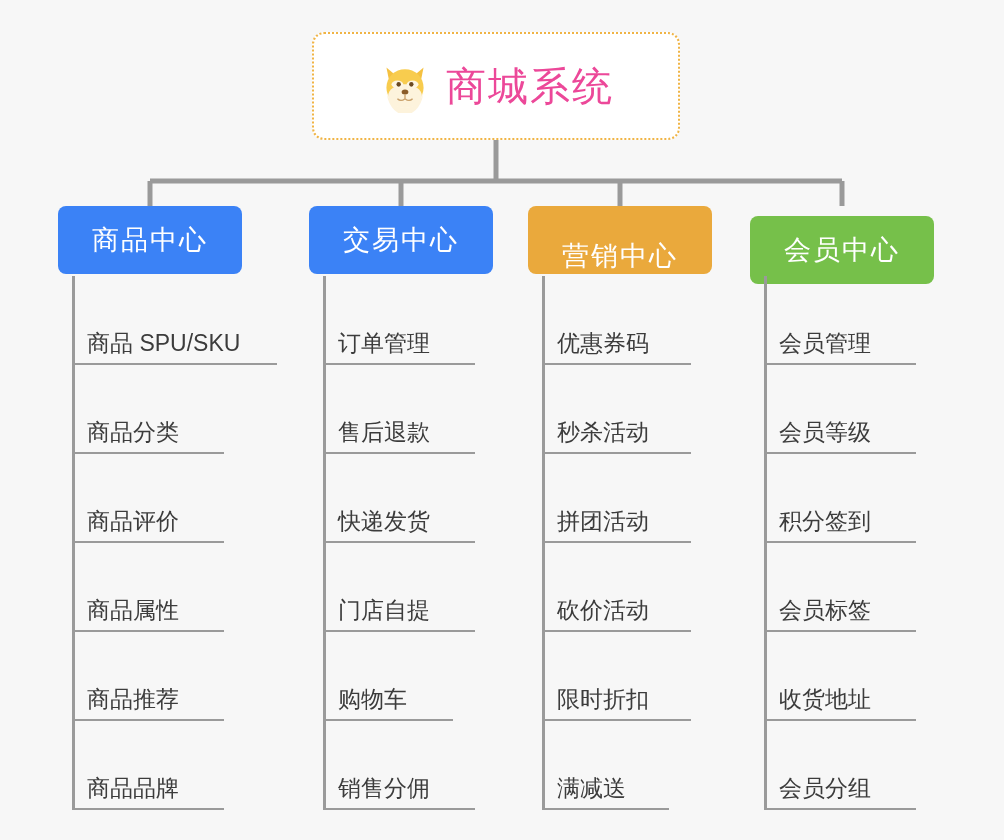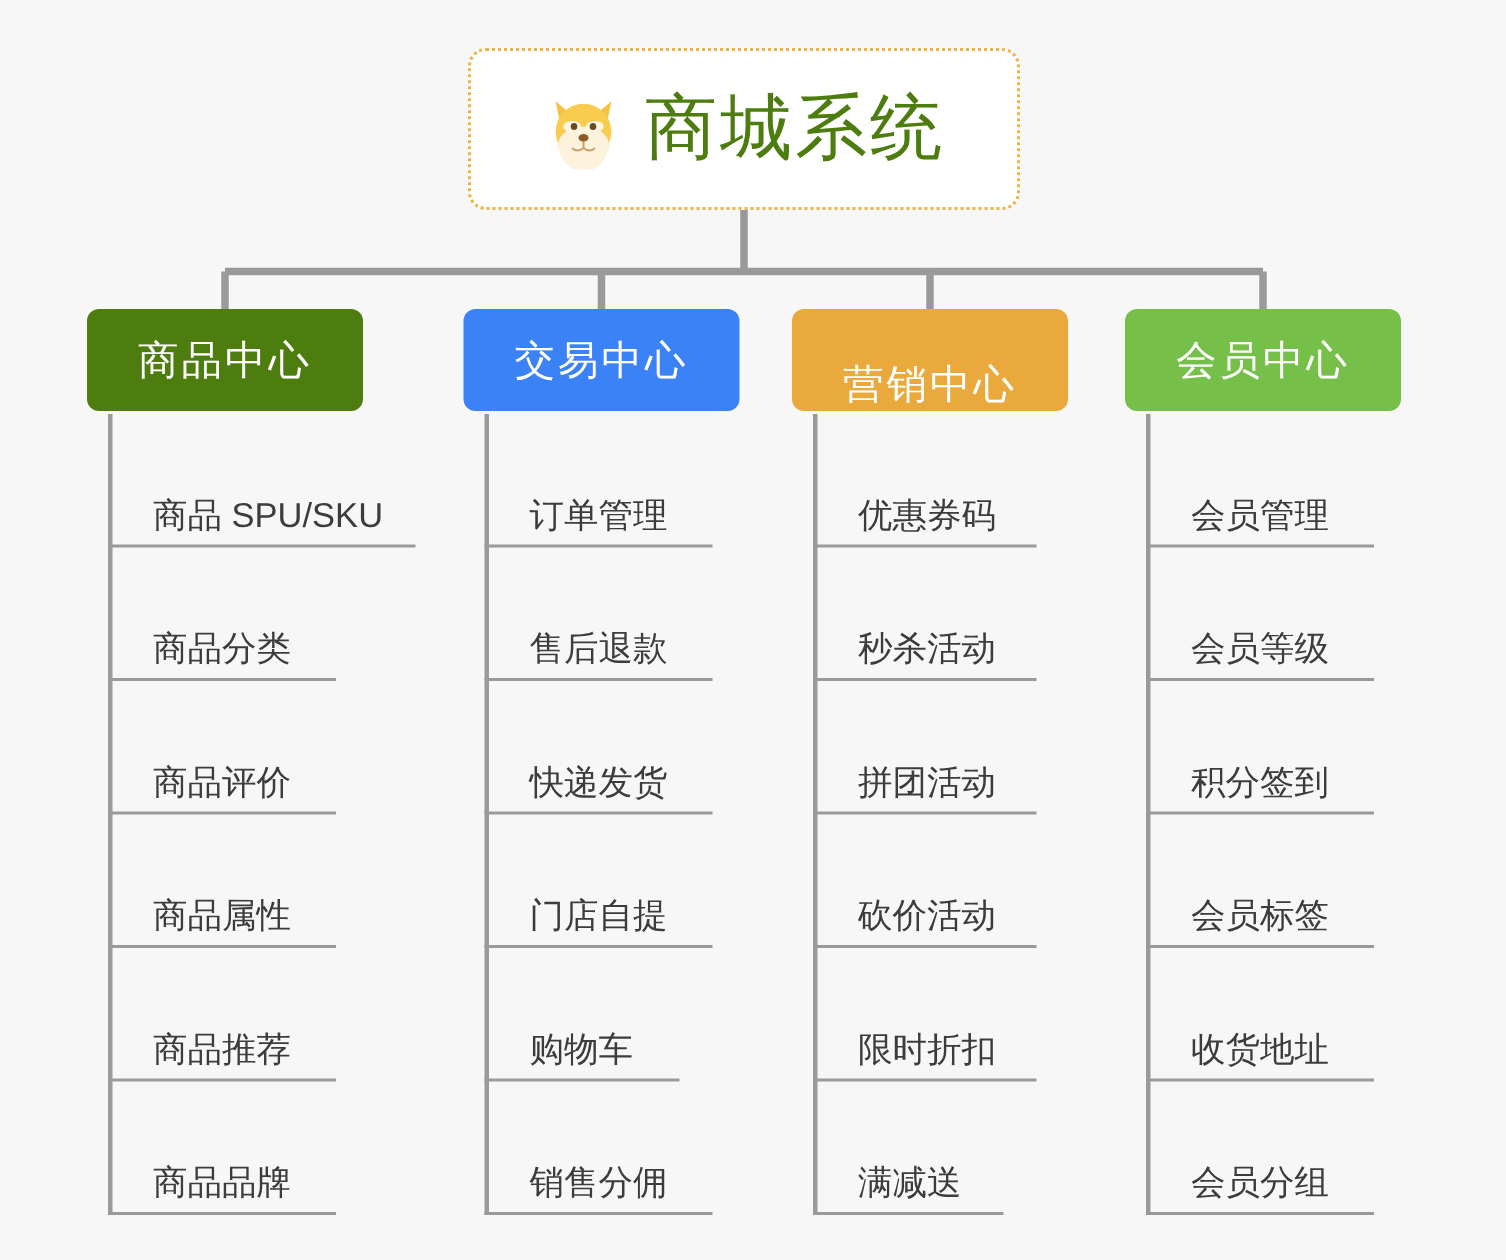--- a/index.html
+++ b/index.html
@@ -37,22 +37,22 @@
     justify-content: center;
     gap: 14px;
   }
   .root-emoji {
     width: 54px;
     height: 54px;
     flex: 0 0 auto;
     display: block;
   }
   .root-title {
-    font-size: 48px;
-    color: #4d7c0f;
+    font-size: 40px;
+    color: #ec4899;
     letter-spacing: 2px;
     line-height: 1;
     white-space: nowrap;
   }
 
   
   .connectors {
     position: absolute;
     left: 0;
     top: 0;
@@ -86,21 +86,21 @@
     left: 0;
     top: 0;
     width: 3px;
     background: #9a9a9a;
   }
   .leaf-item {
     position: relative;
     height: 89px;
     display: flex;
     align-items: flex-end;
-    padding-left: 30px;
+    padding-left: 15px;
     box-sizing: border-box;
   }
   .leaf-label {
     font-size: 23px;
     color: #3c3c3c;
     line-height: 1.1;
     padding-bottom: 9px;
     white-space: nowrap;
     position: relative;
   }
@@ -141,30 +141,30 @@
     <line x1="496" y1="140" x2="496" y2="181" stroke="#9a9a9a" stroke-width="5"></line>
 
     <line x1="150" y1="181" x2="842" y2="181" stroke="#9a9a9a" stroke-width="5"></line>
 
     <line x1="150" y1="181" x2="150" y2="206" stroke="#9a9a9a" stroke-width="5"></line>
     <line x1="401" y1="181" x2="401" y2="206" stroke="#9a9a9a" stroke-width="5"></line>
     <line x1="620" y1="181" x2="620" y2="206" stroke="#9a9a9a" stroke-width="5"></line>
     <line x1="842" y1="181" x2="842" y2="206" stroke="#9a9a9a" stroke-width="5"></line>
   </svg>
 
-  <div class="cat-box" style="left:58px; top:206px; width:184px; background:#4d7c0f;">
+  <div class="cat-box" style="left:58px; top:206px; width:184px; background:#3b82f6;">
     <span>商品中心</span>
   </div>
   <div class="cat-box" style="left:309px; top:206px; width:184px; background:#3b82f6;">
     <span>交易中心</span>
   </div>
   <div class="cat-box" style="left:528px; top:206px; width:184px; background:#eaa93c;align-items:flex-end;">
     <span>营销中心</span>
   </div>
-  <div class="cat-box" style="left:750px; top:206px; width:184px; background:#76c04a;">
+  <div class="cat-box" style="left:750px; top:216px; width:184px; background:#76c04a;">
     <span>会员中心</span>
   </div>
 
   <div class="leaf-col" style="left:72px;">
     <div class="leaf-spine" style="height:534px;"></div>
     <div class="leaf-item">
       <span class="leaf-label">商品 SPU/SKU</span>
       <span class="leaf-underline" style="width:205px;"></span>
     </div>
     <div class="leaf-item">

